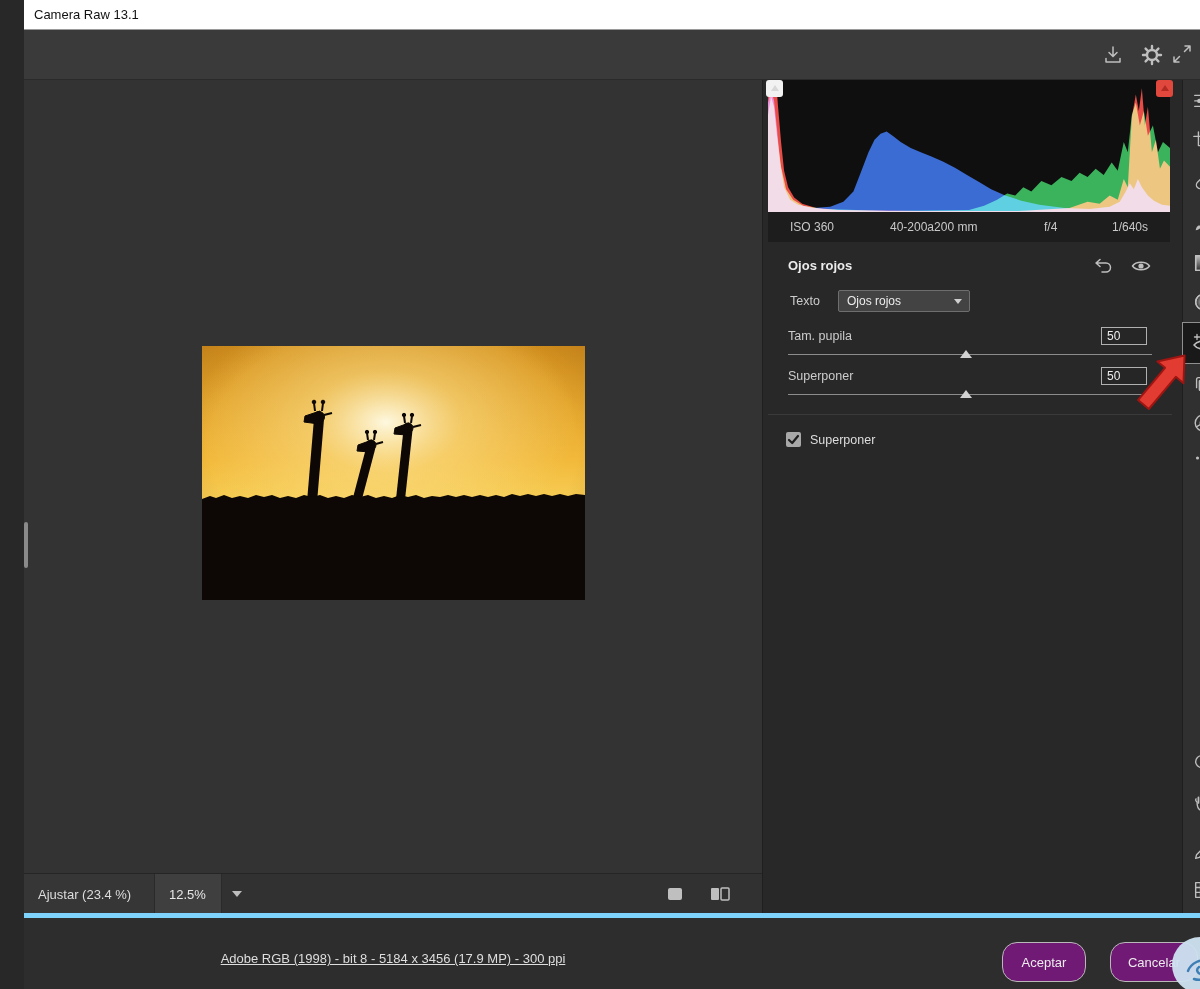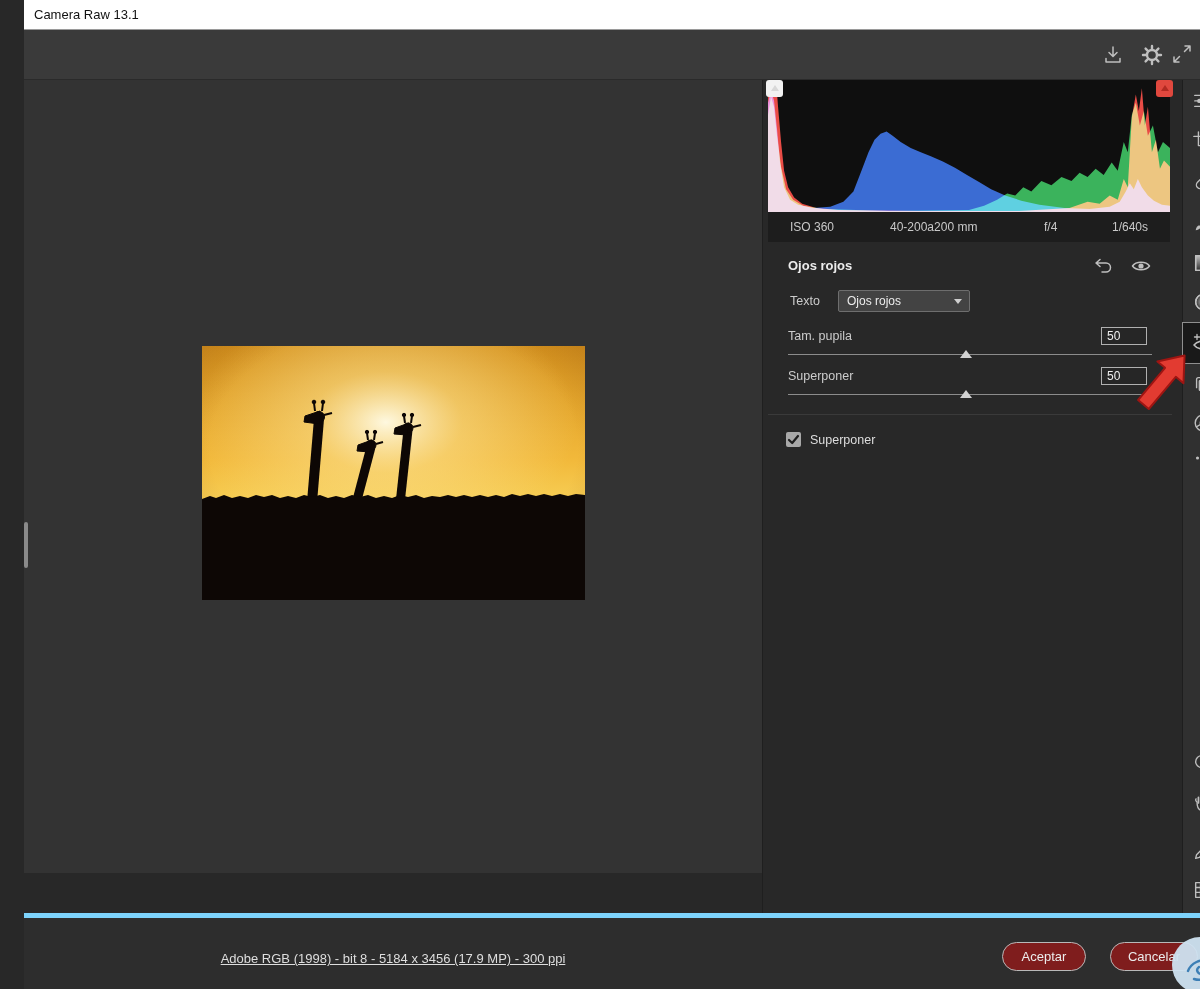--- a/index.html
+++ b/index.html
@@ -47,21 +47,21 @@
   .fit-tab span{margin-left:14px;font-size:13px;color:#dddddd;}
   .zoom-tab{position:absolute;left:130px;top:0;width:68px;height:40px;background:#3f3f3f;display:flex;align-items:center;border-left:1px solid #2a2a2a;border-right:1px solid #2a2a2a;box-sizing:border-box;}
   .zoom-tab span{margin-left:14px;font-size:13px;color:#e6e6e6;}
   .zoom-chev{position:absolute;left:200px;top:0;width:26px;height:40px;display:flex;align-items:center;justify-content:center;}
   .zoom-chev i{width:0;height:0;border-left:5px solid transparent;border-right:5px solid transparent;border-top:6px solid #bdbdbd;}
 
   
   .footer{left:0;top:913px;width:1200px;height:76px;background:#2d2d2d;border-top:5px solid #7dd3fc;box-sizing:border-box;}
   .wflink{position:absolute;left:0;top:31px;width:738px;text-align:center;}
   .wflink a{color:#dedede;font-size:13px;text-decoration:underline;cursor:pointer;}
-  .pillbtn{position:absolute;top:24px;height:29px;border:1px solid #b9b9b9;border-radius:15px;background:#7f1d1d;color:#ececec;font-size:13px;display:flex;align-items:center;justify-content:center;box-sizing:border-box;}
+  .pillbtn{position:absolute;top:24px;height:40px;border:1px solid #b9b9b9;border-radius:15px;background:#701a75;color:#ececec;font-size:13px;display:flex;align-items:center;justify-content:center;box-sizing:border-box;}
 </style>
 </head>
 <body>
 
 <div id="app">
 
   <svg width="0" height="0" style="position:absolute">
     <defs>
       <linearGradient id="gGrad" x1="0" y1="0" x2="0" y2="1">
         <stop offset="0" stop-color="#bfbfbf"></stop>
@@ -308,20 +308,42 @@
         <path d="M4 4 h16 v16 h-16 Z M4 9.3 h16 M4 14.6 h16 M9.3 4 v16 M14.6 4 v16"></path>
       </svg>
   </div>
 
   <svg class="abs" style="left:1100px;top:340px;z-index:30;pointer-events:none;" width="80" height="80" viewBox="0 0 80 80">
     <g transform="rotate(40 40 40)">
       <polygon points="40,8 57,30 47,30 47,72 33,72 33,30 23,30" fill="#e23b31" stroke="#9e1512" stroke-width="2" stroke-linejoin="round"></polygon>
     </g>
   </svg>
 
+  <div class="abs statusbar">
+    <div class="fit-tab">
+      <span>Ajustar (23.4 %)</span>
+    </div>
+    <div class="zoom-tab">
+      <span>12.5%</span>
+    </div>
+    <div class="zoom-chev">
+        <i></i>
+      </div>
+    <div class="abs icon" style="left:641px;top:11px;">
+      <svg width="20" height="18" viewBox="0 0 20 18">
+          <rect class="fl" x="3" y="3" width="14" height="12" rx="2"></rect>
+        </svg>
+    </div>
+    <div class="abs icon" style="left:684px;top:11px;">
+      <svg width="24" height="18" viewBox="0 0 24 18">
+          <rect class="fl" x="3" y="3" width="8" height="12" rx="1"></rect>
+          <rect x="13" y="3" width="8" height="12" rx="1"></rect>
+        </svg>
+    </div>
+  </div>
 
   <div class="abs footer">
     <div class="wflink">
       <a>Adobe RGB (1998) - bit 8 - 5184 x 3456 (17.9 MP) - 300 ppi</a>
     </div>
     <div class="pillbtn" style="left:978px;width:84px;">
       <span>Aceptar</span>
     </div>
     <div class="pillbtn" style="left:1086px;width:88px;">
       <span>Cancelar</span>

